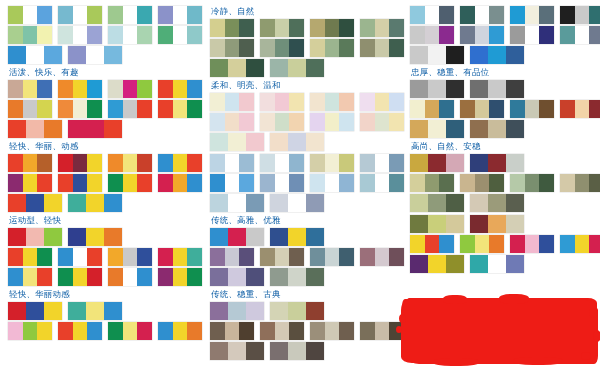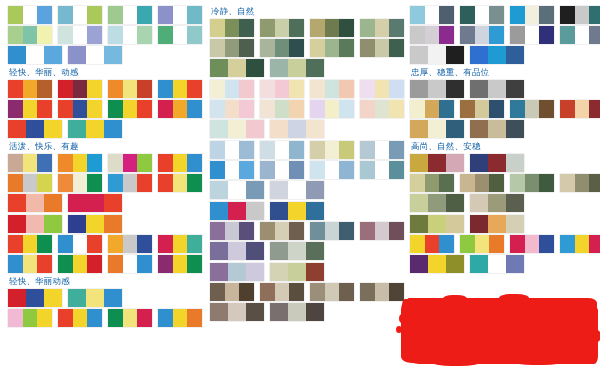--- a/index.html
+++ b/index.html
@@ -165,20 +165,81 @@
               </div>
               <div class="swatch-group" title="#8b92c9 / #ffffff / #76b9de">
                 <div class="cell c1" style="background: rgb(139, 146, 201);"></div>
                 <div class="cell c2" style="background: rgb(255, 255, 255);"></div>
                 <div class="cell c3" style="background: rgb(118, 185, 222);"></div>
               </div>
             </div>
           </div>
         </div>
         <div class="section">
+          <div class="section-label" style="color: rgb(15, 95, 166);">活泼、快乐、有趣</div>
+          <div class="swatch-rows">
+            <div class="swatch-row">
+              <div class="swatch-group w-narrow" title="#c9a896 / #f2e47a / #3f6fb5">
+                <div class="cell c1" style="background: rgb(201, 168, 150);"></div>
+                <div class="cell c2" style="background: rgb(242, 228, 122);"></div>
+                <div class="cell c3" style="background: rgb(63, 111, 181);"></div>
+              </div>
+              <div class="swatch-group w-narrow" title="#ef8a2a / #f2d42a / #1f9bd4">
+                <div class="cell c1" style="background: rgb(239, 138, 42);"></div>
+                <div class="cell c2" style="background: rgb(242, 212, 42);"></div>
+                <div class="cell c3" style="background: rgb(31, 155, 212);"></div>
+              </div>
+              <div class="swatch-group w-narrow" title="#dcdcc9 / #d4207f / #8fc93f">
+                <div class="cell c1" style="background: rgb(220, 220, 201);"></div>
+                <div class="cell c2" style="background: rgb(212, 32, 127);"></div>
+                <div class="cell c3" style="background: rgb(143, 201, 63);"></div>
+              </div>
+              <div class="swatch-group w-narrow" title="#e8402a / #f2d42a / #2f8fcf">
+                <div class="cell c1" style="background: rgb(232, 64, 42);"></div>
+                <div class="cell c2" style="background: rgb(242, 212, 42);"></div>
+                <div class="cell c3" style="background: rgb(47, 143, 207);"></div>
+              </div>
+            </div>
+            <div class="swatch-row">
+              <div class="swatch-group w-narrow" title="#e87a2a / #c9c9c9 / #d4d44f">
+                <div class="cell c1" style="background: rgb(232, 122, 42);"></div>
+                <div class="cell c2" style="background: rgb(201, 201, 201);"></div>
+                <div class="cell c3" style="background: rgb(212, 212, 79);"></div>
+              </div>
+              <div class="swatch-group w-narrow" title="#ef8a3a / #f2efd4 / #0f8f4f">
+                <div class="cell c1" style="background: rgb(239, 138, 58);"></div>
+                <div class="cell c2" style="background: rgb(242, 239, 212);"></div>
+                <div class="cell c3" style="background: rgb(15, 143, 79);"></div>
+              </div>
+              <div class="swatch-group w-narrow" title="#2f9bd4 / #c9c9c9 / #e8402a">
+                <div class="cell c1" style="background: rgb(47, 155, 212);"></div>
+                <div class="cell c2" style="background: rgb(201, 201, 201);"></div>
+                <div class="cell c3" style="background: rgb(232, 64, 42);"></div>
+              </div>
+              <div class="swatch-group w-narrow" title="#e8402a / #f2e47a / #0f8f4f">
+                <div class="cell c1" style="background: rgb(232, 64, 42);"></div>
+                <div class="cell c2" style="background: rgb(242, 228, 122);"></div>
+                <div class="cell c3" style="background: rgb(15, 143, 79);"></div>
+              </div>
+            </div>
+            <div class="swatch-row">
+              <div class="swatch-group" title="#e8402a / #f2b9a8 / #e87a2a">
+                <div class="cell c1" style="background: rgb(232, 64, 42);"></div>
+                <div class="cell c2" style="background: rgb(242, 185, 168);"></div>
+                <div class="cell c3" style="background: rgb(232, 122, 42);"></div>
+              </div>
+              <div class="swatch-group" title="#d4204f / #d4204f / #e8402a">
+                <div class="cell c1" style="background: rgb(212, 32, 79);"></div>
+                <div class="cell c2" style="background: rgb(212, 32, 79);"></div>
+                <div class="cell c3" style="background: rgb(232, 64, 42);"></div>
+              </div>
+            </div>
+          </div>
+        </div>
+        <div class="section">
           <div class="section-label" style="color: rgb(15, 95, 166);">轻快、华丽、动感</div>
           <div class="swatch-rows">
             <div class="swatch-row">
               <div class="swatch-group w-narrow" title="#e8402a / #f2a82a / #b5602a">
                 <div class="cell c1" style="background: rgb(232, 64, 42);"></div>
                 <div class="cell c2" style="background: rgb(242, 168, 42);"></div>
                 <div class="cell c3" style="background: rgb(181, 96, 42);"></div>
               </div>
               <div class="swatch-group w-narrow" title="#d4202a / #7a2a3f / #f2d42a">
                 <div class="cell c1" style="background: rgb(212, 32, 42);"></div>
@@ -226,81 +287,21 @@
               </div>
               <div class="swatch-group" title="#3fae9b / #f2d42a / #2f8fcf">
                 <div class="cell c1" style="background: rgb(63, 174, 155);"></div>
                 <div class="cell c2" style="background: rgb(242, 212, 42);"></div>
                 <div class="cell c3" style="background: rgb(47, 143, 207);"></div>
               </div>
             </div>
           </div>
         </div>
         <div class="section">
-          <div class="section-label" style="color: rgb(15, 95, 166);">活泼、快乐、有趣</div>
-          <div class="swatch-rows">
-            <div class="swatch-row">
-              <div class="swatch-group w-narrow" title="#c9a896 / #f2e47a / #3f6fb5">
-                <div class="cell c1" style="background: rgb(201, 168, 150);"></div>
-                <div class="cell c2" style="background: rgb(242, 228, 122);"></div>
-                <div class="cell c3" style="background: rgb(63, 111, 181);"></div>
-              </div>
-              <div class="swatch-group w-narrow" title="#ef8a2a / #f2d42a / #1f9bd4">
-                <div class="cell c1" style="background: rgb(239, 138, 42);"></div>
-                <div class="cell c2" style="background: rgb(242, 212, 42);"></div>
-                <div class="cell c3" style="background: rgb(31, 155, 212);"></div>
-              </div>
-              <div class="swatch-group w-narrow" title="#dcdcc9 / #d4207f / #8fc93f">
-                <div class="cell c1" style="background: rgb(220, 220, 201);"></div>
-                <div class="cell c2" style="background: rgb(212, 32, 127);"></div>
-                <div class="cell c3" style="background: rgb(143, 201, 63);"></div>
-              </div>
-              <div class="swatch-group w-narrow" title="#e8402a / #f2d42a / #2f8fcf">
-                <div class="cell c1" style="background: rgb(232, 64, 42);"></div>
-                <div class="cell c2" style="background: rgb(242, 212, 42);"></div>
-                <div class="cell c3" style="background: rgb(47, 143, 207);"></div>
-              </div>
-            </div>
-            <div class="swatch-row">
-              <div class="swatch-group w-narrow" title="#e87a2a / #c9c9c9 / #d4d44f">
-                <div class="cell c1" style="background: rgb(232, 122, 42);"></div>
-                <div class="cell c2" style="background: rgb(201, 201, 201);"></div>
-                <div class="cell c3" style="background: rgb(212, 212, 79);"></div>
-              </div>
-              <div class="swatch-group w-narrow" title="#ef8a3a / #f2efd4 / #0f8f4f">
-                <div class="cell c1" style="background: rgb(239, 138, 58);"></div>
-                <div class="cell c2" style="background: rgb(242, 239, 212);"></div>
-                <div class="cell c3" style="background: rgb(15, 143, 79);"></div>
-              </div>
-              <div class="swatch-group w-narrow" title="#2f9bd4 / #c9c9c9 / #e8402a">
-                <div class="cell c1" style="background: rgb(47, 155, 212);"></div>
-                <div class="cell c2" style="background: rgb(201, 201, 201);"></div>
-                <div class="cell c3" style="background: rgb(232, 64, 42);"></div>
-              </div>
-              <div class="swatch-group w-narrow" title="#e8402a / #f2e47a / #0f8f4f">
-                <div class="cell c1" style="background: rgb(232, 64, 42);"></div>
-                <div class="cell c2" style="background: rgb(242, 228, 122);"></div>
-                <div class="cell c3" style="background: rgb(15, 143, 79);"></div>
-              </div>
-            </div>
-            <div class="swatch-row">
-              <div class="swatch-group" title="#e8402a / #f2b9a8 / #e87a2a">
-                <div class="cell c1" style="background: rgb(232, 64, 42);"></div>
-                <div class="cell c2" style="background: rgb(242, 185, 168);"></div>
-                <div class="cell c3" style="background: rgb(232, 122, 42);"></div>
-              </div>
-              <div class="swatch-group" title="#d4204f / #d4204f / #e8402a">
-                <div class="cell c1" style="background: rgb(212, 32, 79);"></div>
-                <div class="cell c2" style="background: rgb(212, 32, 79);"></div>
-                <div class="cell c3" style="background: rgb(232, 64, 42);"></div>
-              </div>
-            </div>
-          </div>
-        </div>
-        <div class="section">
+          <div class="section-label" style="color: rgb(15, 95, 166);">运动型、轻快</div>
           <div class="swatch-rows">
             <div class="swatch-row">
               <div class="swatch-group" title="#d4202a / #f2b9b0 / #8fc93f">
                 <div class="cell c1" style="background: rgb(212, 32, 42);"></div>
                 <div class="cell c2" style="background: rgb(242, 185, 176);"></div>
                 <div class="cell c3" style="background: rgb(143, 201, 63);"></div>
               </div>
               <div class="swatch-group" title="#2f3f8f / #f2d42a / #e87a2a">
                 <div class="cell c1" style="background: rgb(47, 63, 143);"></div>
                 <div class="cell c2" style="background: rgb(242, 212, 42);"></div>
@@ -449,20 +450,21 @@
               </div>
               <div class="swatch-group" title="#9bb5a8 / #c9cf9b / #4f6f5a">
                 <div class="cell c1" style="background: rgb(155, 181, 168);"></div>
                 <div class="cell c2" style="background: rgb(201, 207, 155);"></div>
                 <div class="cell c3" style="background: rgb(79, 111, 90);"></div>
               </div>
             </div>
           </div>
         </div>
         <div class="section">
+          <div class="section-label" style="color: rgb(15, 95, 166);">柔和、明亮、温和</div>
           <div class="swatch-rows">
             <div class="swatch-row">
               <div class="swatch-group w-narrow" title="#f2efd4 / #cfe4ef / #f2c9cf">
                 <div class="cell c1" style="background: rgb(242, 239, 212);"></div>
                 <div class="cell c2" style="background: rgb(207, 228, 239);"></div>
                 <div class="cell c3" style="background: rgb(242, 201, 207);"></div>
               </div>
               <div class="swatch-group w-narrow" title="#f2dede / #f2c9d4 / #f2e4b0">
                 <div class="cell c1" style="background: rgb(242, 222, 222);"></div>
                 <div class="cell c2" style="background: rgb(242, 201, 212);"></div>
@@ -569,20 +571,21 @@
               </div>
               <div class="swatch-group" title="#cfd4de / #ffffff / #8f9bb5">
                 <div class="cell c1" style="background: rgb(207, 212, 222);"></div>
                 <div class="cell c2" style="background: rgb(255, 255, 255);"></div>
                 <div class="cell c3" style="background: rgb(143, 155, 181);"></div>
               </div>
             </div>
           </div>
         </div>
         <div class="section">
+          <div class="section-label" style="color: rgb(15, 95, 166);">传统、高雅、优雅</div>
           <div class="swatch-rows">
             <div class="swatch-row">
               <div class="swatch-group" title="#2f8fcf / #d4204f / #c9c9c9">
                 <div class="cell c1" style="background: rgb(47, 143, 207);"></div>
                 <div class="cell c2" style="background: rgb(212, 32, 79);"></div>
                 <div class="cell c3" style="background: rgb(201, 201, 201);"></div>
               </div>
               <div class="swatch-group" title="#2f4f8f / #f2d42a / #2f6f9b">
                 <div class="cell c1" style="background: rgb(47, 79, 143);"></div>
                 <div class="cell c2" style="background: rgb(242, 212, 42);"></div>
@@ -619,20 +622,21 @@
               </div>
               <div class="swatch-group" title="#8f9b8f / #cfd4c9 / #5a6f5a">
                 <div class="cell c1" style="background: rgb(143, 155, 143);"></div>
                 <div class="cell c2" style="background: rgb(207, 212, 201);"></div>
                 <div class="cell c3" style="background: rgb(90, 111, 90);"></div>
               </div>
             </div>
           </div>
         </div>
         <div class="section">
+          <div class="section-label" style="color: rgb(15, 95, 166);">传统、稳重、古典</div>
           <div class="swatch-rows">
             <div class="swatch-row">
               <div class="swatch-group" title="#8b6f9b / #b5c9d4 / #cfc9de">
                 <div class="cell c1" style="background: rgb(139, 111, 155);"></div>
                 <div class="cell c2" style="background: rgb(181, 201, 212);"></div>
                 <div class="cell c3" style="background: rgb(207, 201, 222);"></div>
               </div>
               <div class="swatch-group" title="#d4d4b5 / #c9cf9b / #8f3f2f">
                 <div class="cell c1" style="background: rgb(212, 212, 181);"></div>
                 <div class="cell c2" style="background: rgb(201, 207, 155);"></div>

